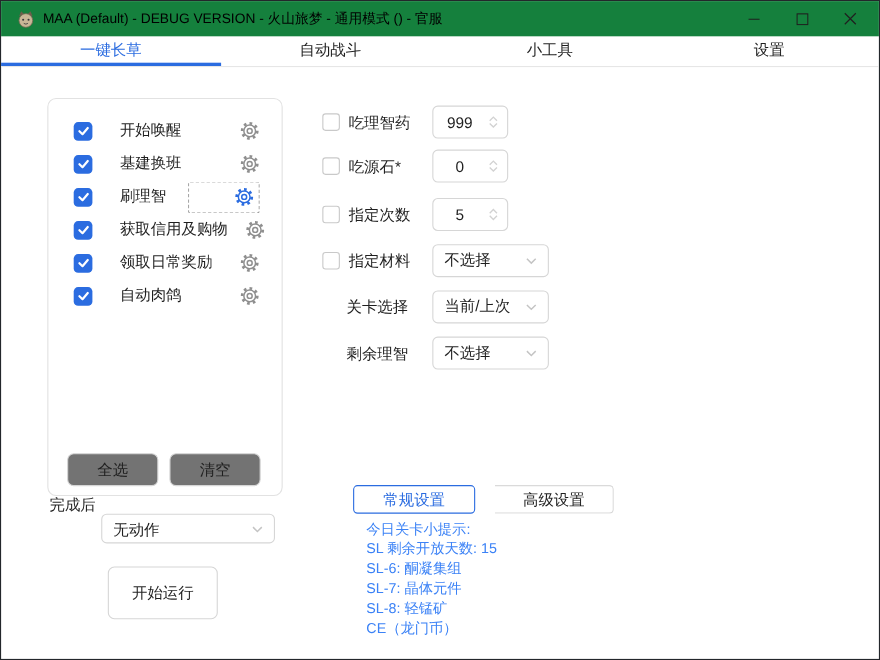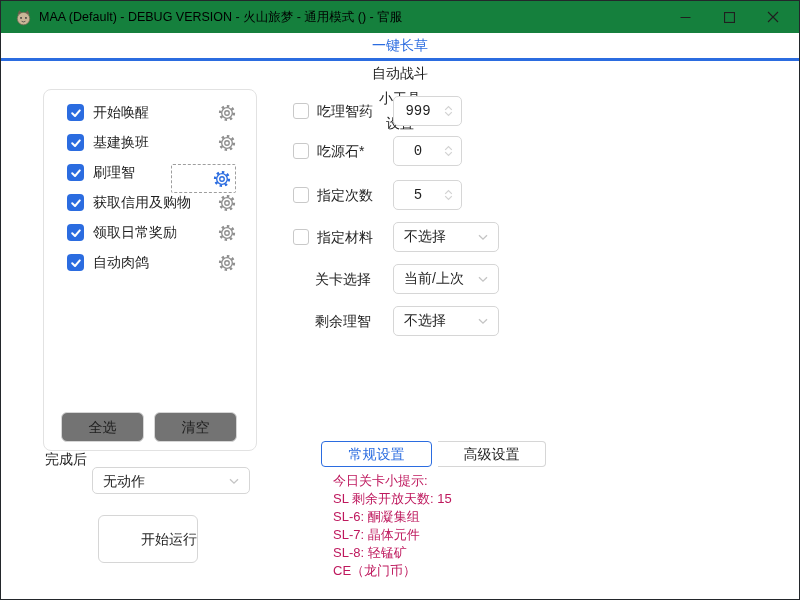--- a/index.html
+++ b/index.html
@@ -7,64 +7,64 @@
   .window { position:relative; width:800px; height:600px; background:#fff; border:1px solid #23272b; overflow:hidden; }
 
   
   .titlebar { position:absolute; top:0; left:0; width:100%; height:32px; background:#15803d; }
   .app-icon { position:absolute; left:14px; top:8px; width:17px; height:17px; }
   .title-text { position:absolute; left:38px; top:0; height:32px; line-height:32px; font-size:12.5px; color:#000; white-space:nowrap; }
   .win-controls { position:absolute; right:4px; top:1px; height:30px; display:flex; }
   .win-btn { width:44px; height:30px; display:flex; align-items:center; justify-content:center; }
 
   
-  .tabbar { position:absolute; top:32px; left:0; width:100%; height:28px; display:flex; border-bottom:1px solid #e6e6e6;flex-direction:column; }
+  .tabbar { position:absolute; top:32px; left:0; width:100%; height:28px; display:flex; border-bottom:1px solid #e6e6e6; }
   .tab { flex:1 1 0; text-align:center; font-size:14px; color:#1f1f1f; line-height:25px; cursor:default; }
   .tab.active { color:var(--accent); border-bottom:3px solid var(--accent); }
 
   
   .task-card { position:absolute; left:42px; top:88px; width:214px; height:362px; border:1px solid #e2e2e2; border-radius:8px; background:#fff; }
   .task-rows { position:absolute; top:14px; left:0; width:100%; }
-  .task-row { height:30px; display:flex; align-items:flex-start; padding:0 20px 0 23px; }
+  .task-row { height:30px; display:flex; align-items:center; padding:0 20px 0 23px;gap:16px; }
   .cb { width:17px; height:17px; border-radius:4px; flex:0 0 17px; display:flex; align-items:center; justify-content:center; }
   .cb.checked { background:var(--accent); }
   .cb.unchecked { background:#fff; border:1px solid #c9c9c9; border-radius:3px; }
   .task-row .lbl { font-size:14px; color:#1f1f1f; margin-left:9px; white-space:nowrap; }
   .gear { margin-left:auto; width:18px; height:18px; color:#8f8f8f; display:flex; align-items:center; justify-content:center; }
   .gear-focus-box { margin-left:auto; width:65px; height:29px; border:1px dashed #9e9e9e; border-radius:2px; display:flex; align-items:center; justify-content:flex-end; padding-right:4px; }
   .gear-focus-box .gear { margin-left:0; color:var(--accent); }
 
   .card-btn { position:absolute; top:322px; width:83px; height:30px; background:#737373; border:1px solid #d6d6d6; border-radius:6px; font-size:14px; color:#1f1f1f; text-align:center; line-height:28px; }
   .btn-select-all { left:17px; }
   .btn-clear { left:110px; }
 
   
   .after-label { position:absolute; left:44px; top:450px; font-size:14px; color:#1f1f1f; }
   .after-select { position:absolute; left:91px; top:466px; width:158px; height:27px; border:1px solid #d6d6d6; border-radius:5px; background:#fff; }
   .select-value { position:absolute; left:10px; top:0; line-height:26px; font-size:14px; color:#1f1f1f; white-space:nowrap; }
   .select-chevron { position:absolute; right:7px; top:50%; transform:translateY(-50%); width:16px; height:16px; }
-  .start-btn { position:absolute; left:97px; top:514px; width:100px; height:48px; background:#fff; border:1px solid #d6d6d6; border-radius:6px; font-size:14px; color:#1f1f1f; text-align:right; line-height:46px; }
+  .start-btn { position:absolute; left:97px; top:514px; width:100px; height:48px; background:#fff; border:1px solid #d6d6d6; border-radius:6px; font-size:14px; color:#1f1f1f; text-align:center; line-height:46px; }
 
   
   .fr { position:absolute; left:292px; width:210px; height:30px; }
   .fr .cb { position:absolute; left:0; top:7px; width:16px; height:16px; }
   .fr .lbl { position:absolute; left:24px; top:0; line-height:30px; font-size:14px; color:#1f1f1f; white-space:nowrap; }
   .fr .lbl.no-cb { left:22px; }
-  .num-box { position:absolute; left:100px; top:0; width:69px; height:30px; border:1px solid #d6d6d6; border-radius:5px; background:#fff;font-family:Liberation Mono, monospace; }
+  .num-box { position:absolute; left:100px; top:0; width:69px; height:30px; border:1px solid #d6d6d6; border-radius:5px; background:#fff; }
   .num-box .val { position:absolute; left:0; top:0; width:48px; text-align:center; line-height:28px; font-size:14px; color:#1f1f1f; }
   .num-box .spin { position:absolute; right:5px; top:50%; transform:translateY(-50%); width:15px; height:16px; }
   .sel-box { position:absolute; left:100px; top:0; width:106px; height:30px; border:1px solid #d6d6d6; border-radius:5px; background:#fff; }
 
   
   .stab { position:absolute; top:440px; height:26px; background:#fff; font-size:14px; text-align:center; line-height:24px;margin-left:33px; }
   .stab-general { left:287px; width:111px; border:1px solid var(--accent); border-radius:4px; color:var(--accent); z-index:2; }
-  .stab-advanced { left:404px; width:108px; border:1px solid #d6d6d6; border-left:none; border-radius:0 4px 4px 0; color:#1f1f1f; }
-
-  
-  .tips { position:absolute; left:332px; top:471px; font-size:13px; color:#be185d; line-height:18px; white-space:nowrap; }
+  .stab-advanced { left:416px; width:108px; border:1px solid #d6d6d6; border-left:none; border-radius:0 4px 4px 0; color:#1f1f1f; }
+
+  
+  .tips { position:absolute; left:332px; top:471px; font-size:13px; color:#3b82f6; line-height:18px; white-space:nowrap; }
 </style>
 </head>
 <body>
 
 <svg width="0" height="0" style="position:absolute">
   <defs>
     <g id="i-gear">
       <circle cx="10" cy="10" r="5.9" fill="none" stroke="currentColor" stroke-width="1.5"></circle>
       <circle cx="10" cy="10" r="2.5" fill="none" stroke="currentColor" stroke-width="1.5"></circle>
       <circle cx="10" cy="10" r="7.6" fill="none" stroke="currentColor" stroke-width="2.8" stroke-dasharray="2.7 3.2"></circle>

